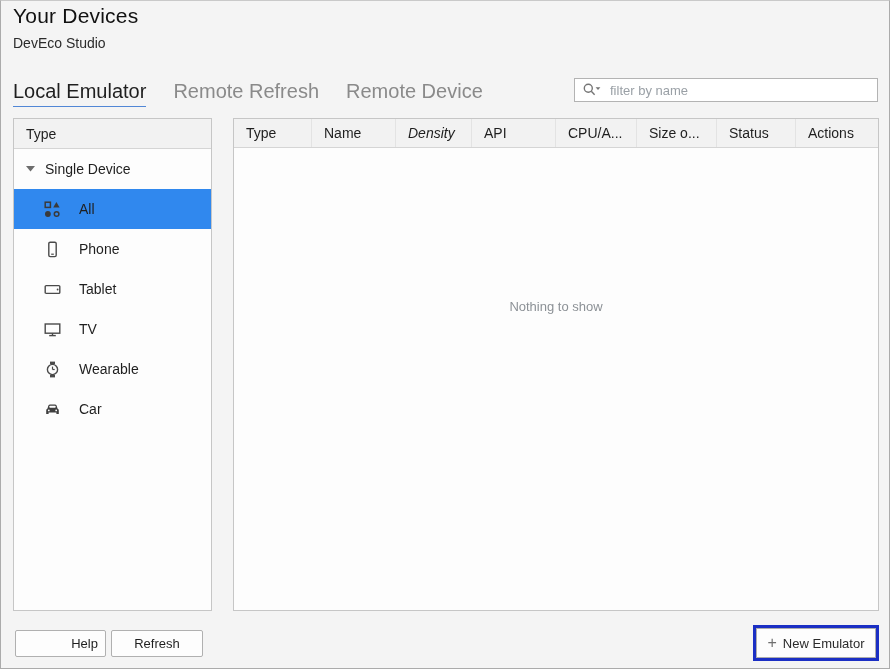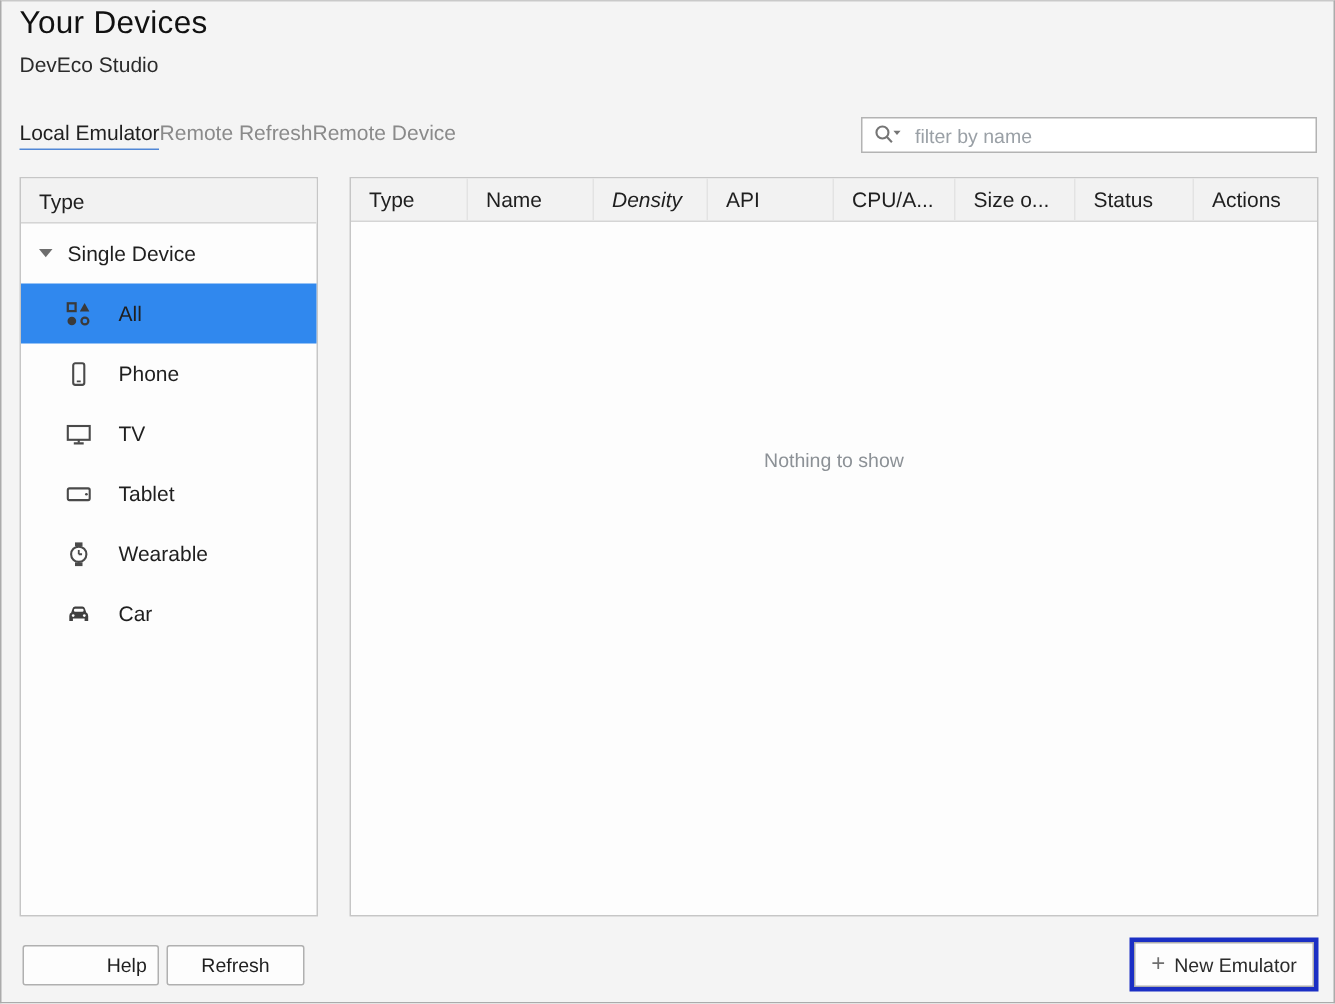--- a/index.html
+++ b/index.html
@@ -23,21 +23,21 @@
     font-size: 21px; font-weight: 500; color: #111; letter-spacing: 0.2px;
   }
   .page-subtitle {
     position: absolute; left: 12px; top: 34px;
     font-size: 14px; color: #2b2b2b;
   }
 
   
   .tabs {
     position: absolute; left: 12px; top: 79px;
-    display: flex; font-size: 14px;
+    display: flex; gap: 27px; font-size: 20px;
   }
   .tab { color: #8a8a8a; padding-bottom: 3px; cursor: default; }
   .tab.active {
     color: #1f1f1f;
     border-bottom: 1.5px solid #5187d6;
   }
 
   
   .search-box {
     position: absolute; left: 573px; top: 77px; width: 304px; height: 24px;
@@ -175,36 +175,36 @@
           <rect x="4.8" y="1.2" width="7.4" height="14.4" rx="1.4" fill="none" stroke="#4a4a4a" stroke-width="1.4"></rect>
           <line x1="7.2" y1="13.2" x2="9.8" y2="13.2" stroke="#4a4a4a" stroke-width="1.2"></line>
         </svg>
       </span>
       <span class="leaf-label">Phone</span>
     </div>
 
     <div class="tree-row leaf">
       <span class="icon">
         <svg width="17" height="17" viewBox="0 0 17 17">
+          <rect x="1.2" y="4.6" width="14.6" height="7.8" rx="1" fill="none" stroke="#4a4a4a" stroke-width="1.4"></rect>
+          <circle cx="13.6" cy="8.5" r="0.9" fill="#4a4a4a"></circle>
+        </svg>
+      </span>
+      <span class="leaf-label">Tablet</span>
+    </div>
+
+    <div class="tree-row leaf">
+      <span class="icon">
+        <svg width="17" height="17" viewBox="0 0 17 17">
           <rect x="1.2" y="3" width="14.6" height="9.2" fill="none" stroke="#4a4a4a" stroke-width="1.4"></rect>
           <line x1="8.5" y1="12.2" x2="8.5" y2="14.2" stroke="#4a4a4a" stroke-width="1.4"></line>
           <line x1="5.2" y1="14.6" x2="11.8" y2="14.6" stroke="#4a4a4a" stroke-width="1.4"></line>
         </svg>
       </span>
       <span class="leaf-label">TV</span>
-    </div>
-
-    <div class="tree-row leaf">
-      <span class="icon">
-        <svg width="17" height="17" viewBox="0 0 17 17">
-          <rect x="1.2" y="4.6" width="14.6" height="7.8" rx="1" fill="none" stroke="#4a4a4a" stroke-width="1.4"></rect>
-          <circle cx="13.6" cy="8.5" r="0.9" fill="#4a4a4a"></circle>
-        </svg>
-      </span>
-      <span class="leaf-label">Tablet</span>
     </div>
 
     <div class="tree-row leaf">
       <span class="icon">
         <svg width="17" height="17" viewBox="0 0 17 17">
           <rect x="6" y="0.6" width="5" height="2.4" fill="#4a4a4a"></rect>
           <rect x="6" y="14" width="5" height="2.4" fill="#4a4a4a"></rect>
           <circle cx="8.5" cy="8.5" r="5.1" fill="none" stroke="#4a4a4a" stroke-width="1.4"></circle>
           <line x1="8.5" y1="8.5" x2="8.5" y2="5.6" stroke="#4a4a4a" stroke-width="1.2"></line>
           <line x1="8.5" y1="8.5" x2="10.7" y2="8.5" stroke="#4a4a4a" stroke-width="1.2"></line>

